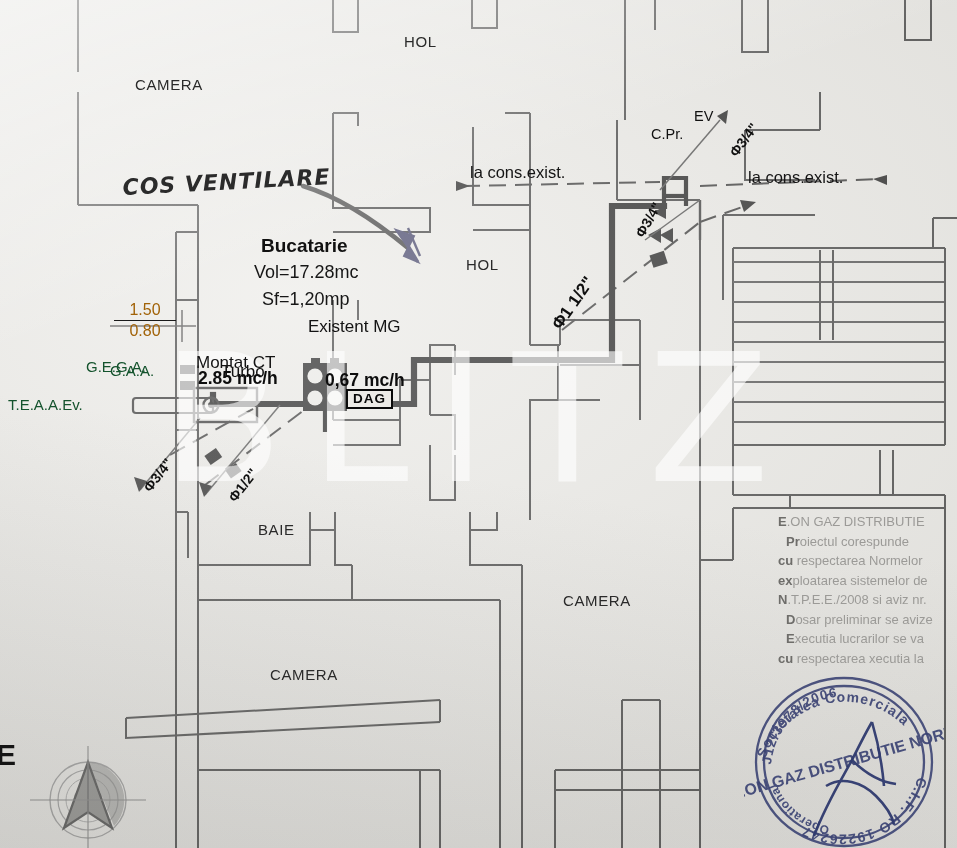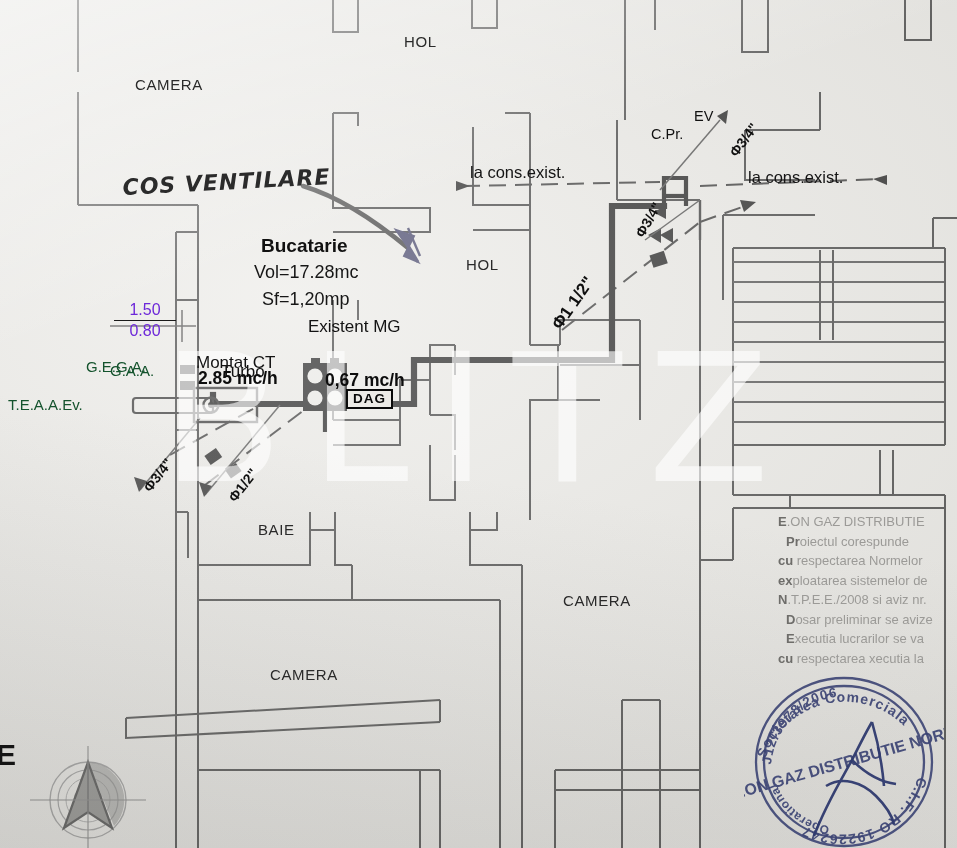--- a/index.html
+++ b/index.html
@@ -27,21 +27,21 @@
   .kitsub{font-size:18px;color:#161616;}
   .lbl{font-size:17px;color:#131313;}
   .lblb{font-size:17.5px;font-weight:bold;color:#0d0d0d;}
   .sm{font-size:15px;color:#14532d;text-align:center;}
   .cons{font-size:16.5px;color:#141414;}
   .pipe-rot{font-size:17px;font-weight:bold;color:#101010;transform-origin:0 0;}
   .phi{font-size:14px;font-weight:bold;color:#101010;transform-origin:0 0;}
   .ev{font-size:14.5px;color:#111;}
 
   #dim-frac{position:absolute;left:114px;top:300px;width:62px;text-align:center;}
-  #dim-frac div{font-size:16px;line-height:20px;color:#6d28d9;}
+  #dim-frac div{font-size:16px;line-height:20px;color:#a16207;}
   #dim-frac .bar{border-top:1.6px solid #1a1a1a;}
 
   #dag{
     position:absolute;left:346px;top:389px;
     border:2.4px solid #0a0a0a;background:#eceae6;
     padding:0px 5px 1px 5px;font-size:13.5px;font-weight:bold;
     letter-spacing:1px;color:#080808;line-height:15px;text-align:center;
   }
 
   

